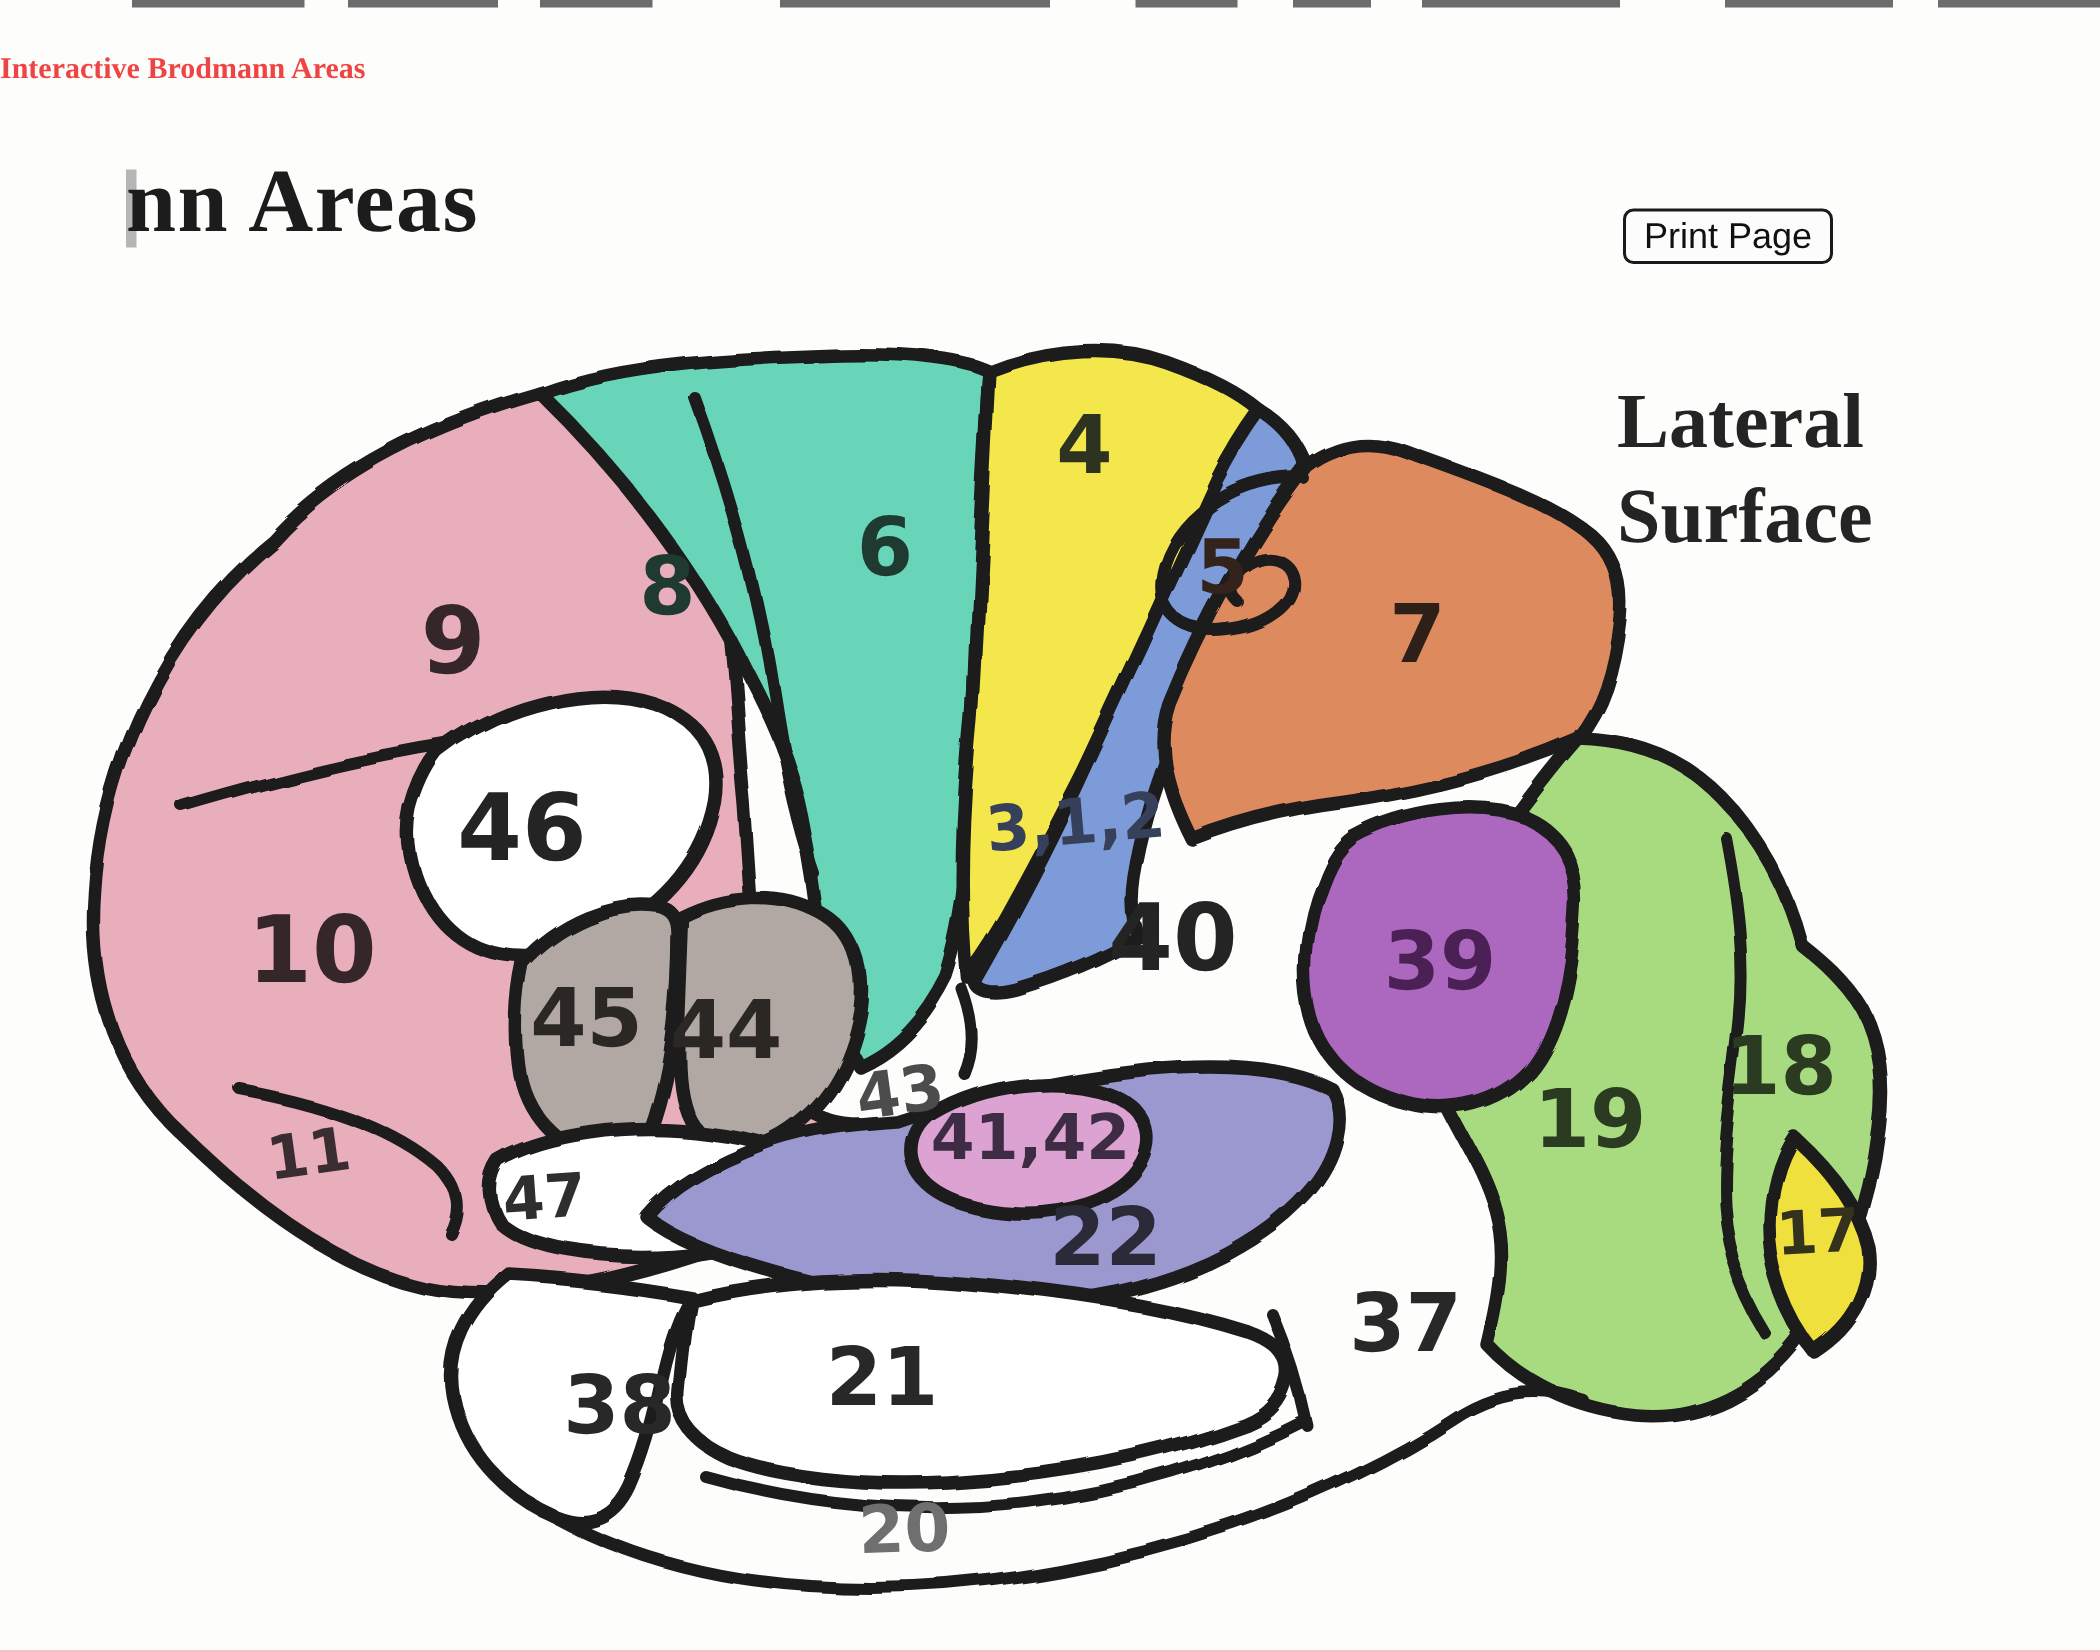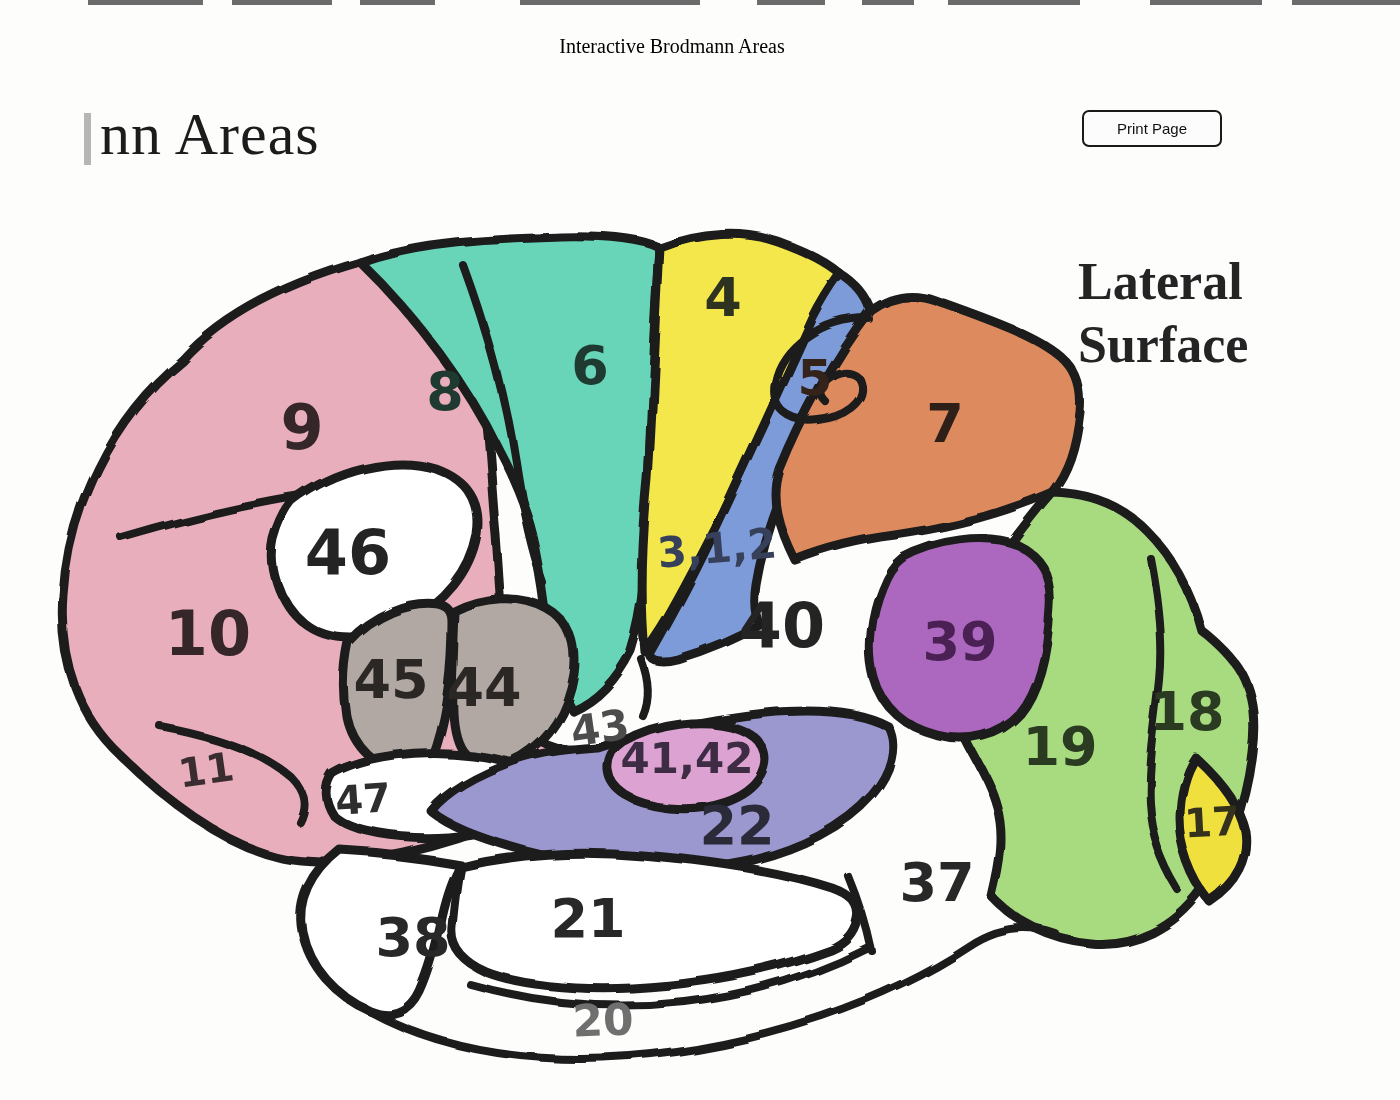--- a/index.html
+++ b/index.html
@@ -10,35 +10,34 @@
   }
   
   .scan-strip span{position:absolute;top:0;height:5px;background:#474747;opacity:.8;}
   .s1{left:88px;width:115px;}  .s2{left:232px;width:100px;}
   .s3{left:360px;width:75px;}  .s4{left:520px;width:180px;}
   .s5{left:757px;width:68px;}  .s6{left:862px;width:52px;}
   .s7{left:948px;width:132px;} .s8{left:1150px;width:112px;}
   .s9{left:1292px;width:108px;}
 
   .top-title{
-    position:absolute;top:35px;left:0;width:1344px;text-align:center;
-    font-family:"Liberation Serif",serif;font-weight:400;font-size:20px;color:#000000;
+    position:absolute;top:35px;left:0;width:1344px;
+    font-family:"Liberation Serif",serif;font-weight:700;font-size:20px;color:#ef4444;
   }
   .heading{
     position:absolute;top:100px;left:84px;
-    font-family:"Liberation Serif",serif;font-weight:400;font-size:60px;color:#1c1c1c;
+    font-family:"Liberation Serif",serif;font-weight:700;font-size:60px;color:#1c1c1c;
     letter-spacing:1px;
-    padding-left:16px;
   }
   .heading-sliver{position:absolute;top:113px;left:84px;width:7px;height:52px;background:#909090;opacity:.65;}
   .print-btn{
-    position:absolute;top:110px;left:1082px;width:140px;height:37px;
+    position:absolute;top:139px;left:1082px;width:140px;height:37px;
     display:flex;align-items:center;justify-content:center;
     border:2px solid #1a1a1a;border-radius:7px;background:#fcfcfc;
-    font-family:"Liberation Sans",sans-serif;font-size:15px;color:#111;
+    font-family:"Liberation Sans",sans-serif;font-size:24px;color:#111;
     box-sizing:border-box;cursor:pointer;
   }
   .surface-label{
     position:absolute;top:250px;left:1078px;
     font-family:"Liberation Serif",serif;font-weight:700;font-size:52px;
     line-height:1.22;color:#242424;
   }
   svg.brain{position:absolute;top:0;left:0;}
   svg .outl{stroke:#1c1c1c;stroke-width:9;stroke-linejoin:round;stroke-linecap:round;}
   svg .div{stroke:#1c1c1c;stroke-width:8;fill:none;stroke-linejoin:round;stroke-linecap:round;}

